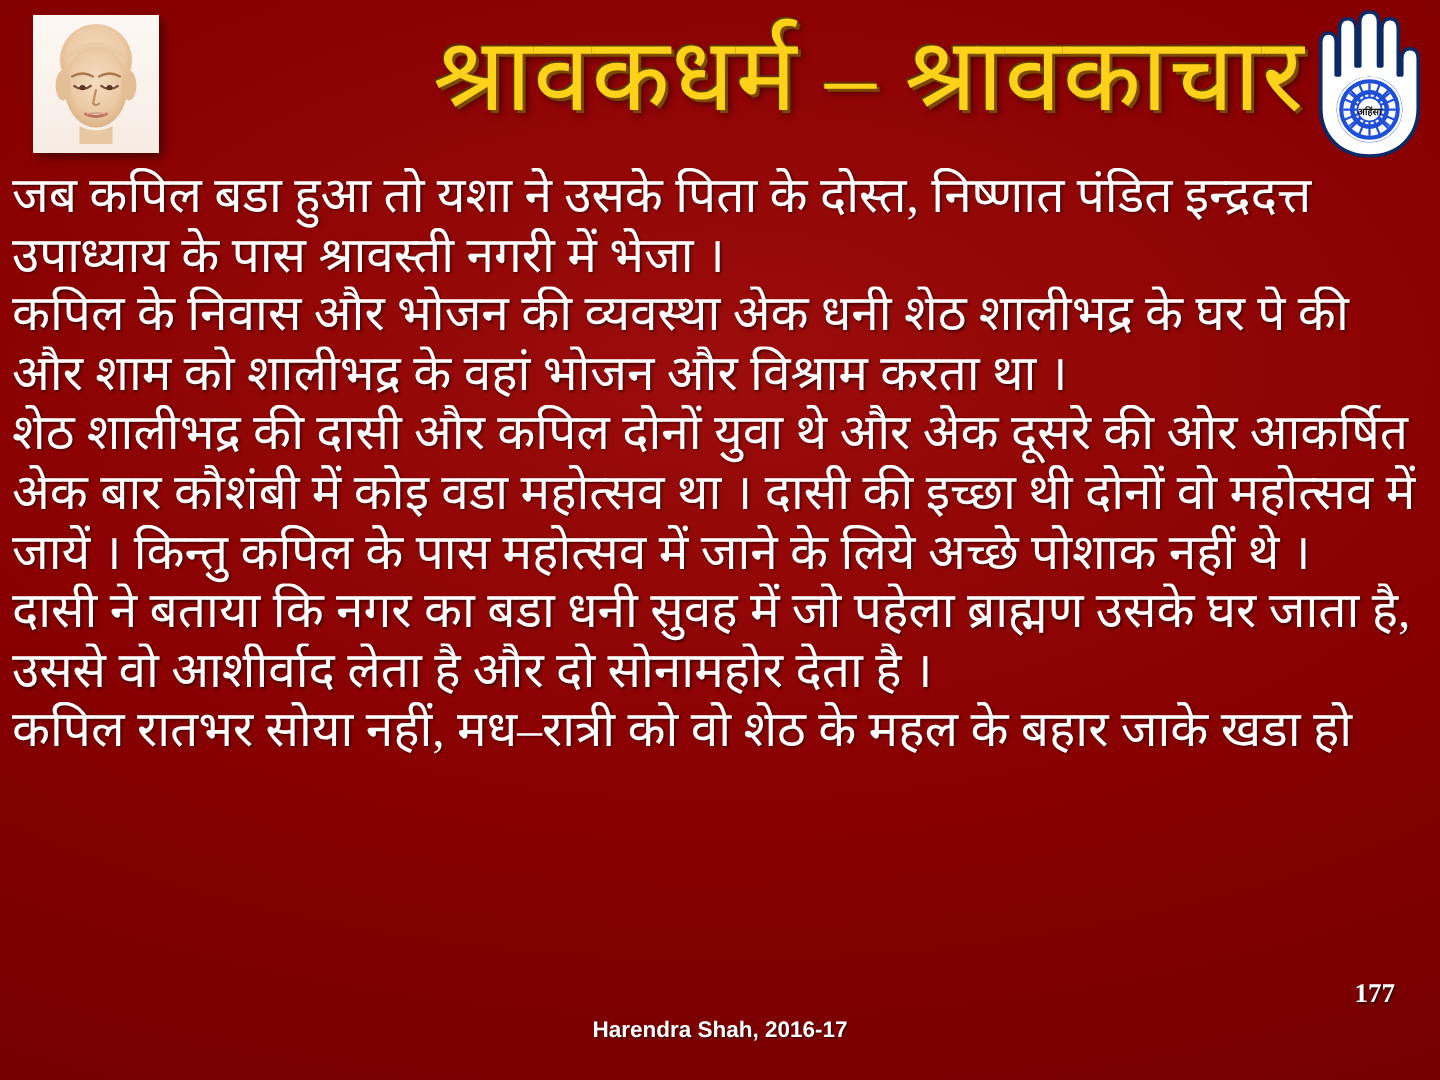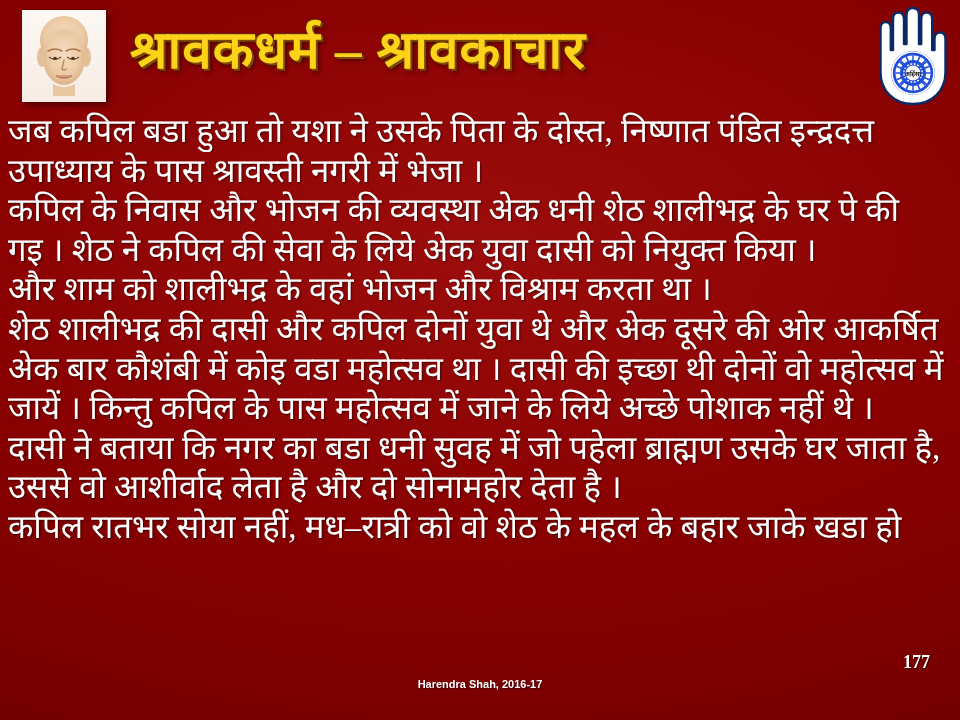--- a/index.html
+++ b/index.html
@@ -43,24 +43,24 @@
     overflow: hidden;
   }
   #tirthankara-image svg { display: block; width: 100%; height: 100%; }
 
   
   #slide-title {
     position: absolute;
     left: 130px;
     top: 14px;
     width: 740px;
-    text-align: left;
+    text-align: right;
     font-family: "Liberation Serif", "DejaVu Serif", serif;
-    font-weight: bold;
-    font-size: 53px;
+    font-weight: normal;
+    font-size: 68px;
     line-height: 72px;
     color: #ffd21a;
     letter-spacing: 1px;
     text-shadow:
       2px 2px 0 #7a4a00,
       -1px -1px 0 #5c3500,
       3px 3px 5px rgba(0,0,0,0.55);
     white-space: nowrap;
   }
 
@@ -92,21 +92,21 @@
   }
 
   
   #footer-credit {
     position: absolute;
     left: 0;
     top: 678px;
     width: 960px;
     text-align: center;
     font-family: "Liberation Sans", sans-serif;
-    font-size: 11px;
+    font-size: 15px;
     font-weight: bold;
     color: #ffffff;
     text-shadow: 1px 1px 1px rgba(0,0,0,0.5);
   }
   #page-number {
     position: absolute;
     right: 30px;
     top: 652px;
     font-family: Liberation Serif, serif;
     font-size: 18px;
@@ -197,21 +197,20 @@
         <circle cx="35" cy="67" r="8" fill="#ffffff" stroke="#1f4fd8" stroke-width="1.2"></circle>
         <text x="35" y="70.4" text-anchor="middle" font-family="Liberation Serif, serif" font-size="6.4" font-weight="bold" fill="#101010">अहिंसा</text>
       </svg>
     </div>
   </div>
 
   <div id="body-text">
     <div class="text-line">जब कपिल बडा हुआ तो यशा ने उसके पिता के दोस्त, निष्णात पंडित इन्द्रदत्त</div>
     <div class="text-line">उपाध्याय के पास श्रावस्ती नगरी में भेजा ।</div>
     <div class="text-line">कपिल के निवास और भोजन की व्यवस्था अेक धनी शेठ शालीभद्र के घर पे की</div>
-    <div class="text-line">गइ । शेठ ने कपिल की सेवा के लिये अेक युवा दासी को नियुक्त किया ।</div>
     <div class="text-line">और शाम को शालीभद्र के वहां भोजन और विश्राम करता था ।</div>
     <div class="text-line">शेठ शालीभद्र की दासी और कपिल दोनों युवा थे और अेक दूसरे की ओर आकर्षित</div>
     <div class="text-line">अेक बार कौशंबी में कोइ वडा महोत्सव था ।  दासी की इच्छा थी दोनों वो महोत्सव में</div>
     <div class="text-line">जायें ।  किन्तु कपिल के पास महोत्सव में जाने के लिये अच्छे पोशाक नहीं थे ।</div>
     <div class="text-line">दासी ने बताया कि नगर का बडा धनी सुवह में जो पहेला ब्राह्मण उसके घर जाता है,</div>
     <div class="text-line">उससे वो आशीर्वाद लेता है और दो सोनामहोर देता है ।</div>
     <div class="text-line">कपिल रातभर सोया नहीं, मध–रात्री को वो शेठ के महल के बहार जाके खडा हो</div>
   </div>
 
   <div id="footer-credit">Harendra Shah, 2016-17</div>

